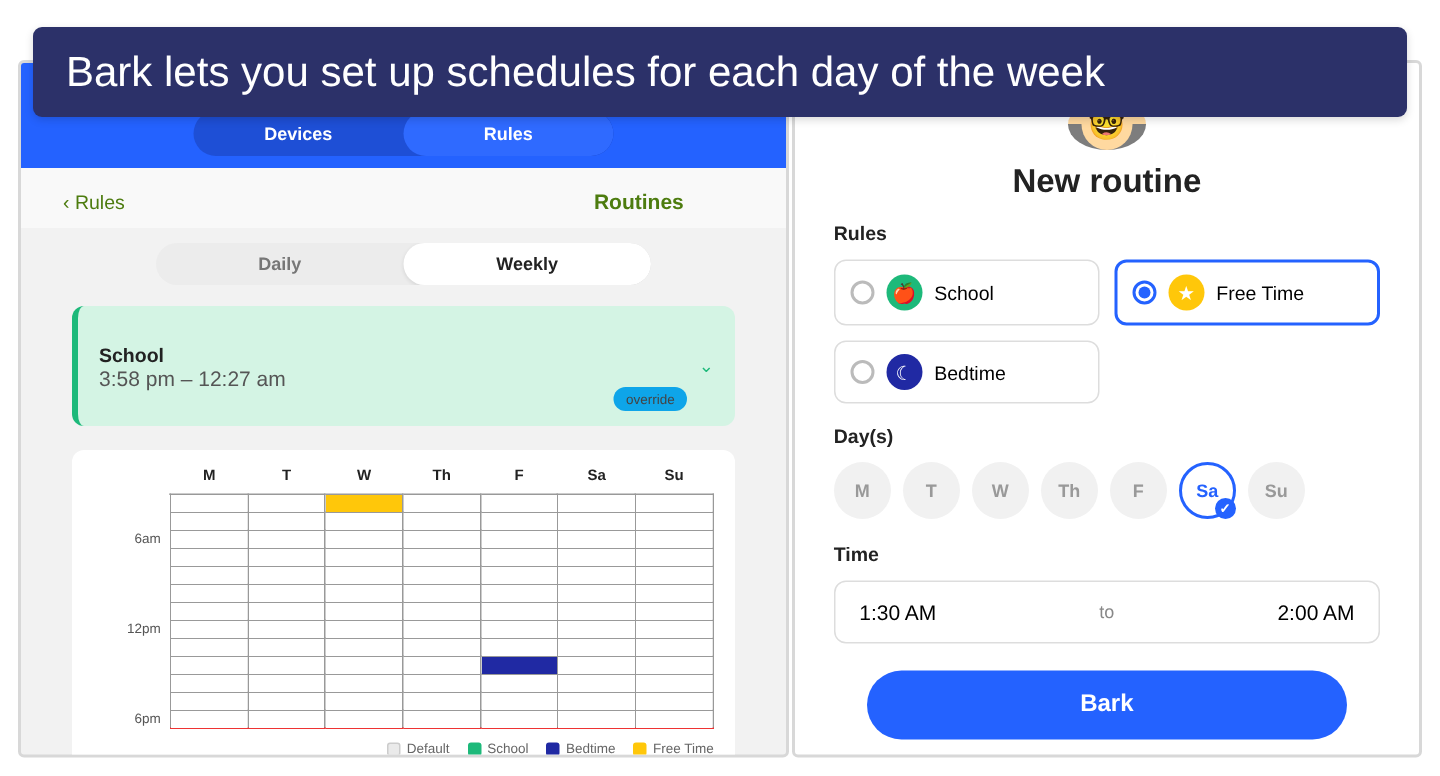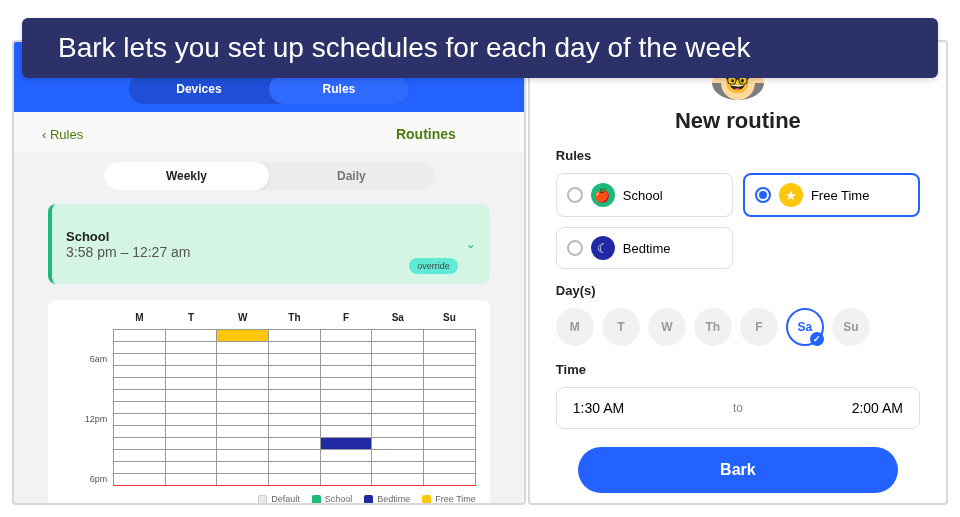--- a/index.html
+++ b/index.html
@@ -14,21 +14,21 @@
     .caption {
       position: absolute;
       top: 18px;
       left: 22px;
       right: 22px;
       background: #2c3169;
       color: #fff;
       font-size: 28px;
       font-weight: 500;
       border-radius: 6px;
-      padding: 14px 36px;
+      padding: 14px 22px;
       z-index: 100;
       box-shadow: 0 2px 6px rgba(0,0,0,0.15);
     }
     .container {
       position: absolute;
       top: 40px;
       left: 12px;
       right: 12px;
       bottom: 12px;
       display: flex;
@@ -117,21 +117,21 @@
       border-radius: 8px;
       padding: 10px 14px;
       display: flex;
       align-items: center;
       border-left: 4px solid #1db97a;
     }
     .routine-card .info { flex: 1; }
     .routine-card .name { font-weight: 700; font-size: 13px; color: #222; }
     .routine-card .time { font-size: 14px; color: #555; }
     .override {
-      background: #5eead4;
+      background: #0ea5e9;
       border-radius: 8px;
       padding: 3px 8px;
       font-size: 9px;
       color: #444;
       margin-right: 8px;
       margin-top: 44px;
     }
     .expand { color: #1db97a; font-size: 12px; cursor:pointer; }
     .calendar {
       background: #fff;
@@ -268,22 +268,22 @@
       </div>
     </div>
 
     <div class="breadcrumb">
       <span class="back">‹ <span>Rules</span></span>
       <span class="title">Routines</span>
       <span style="width:40px"></span>
     </div>
 
     <div class="view-toggle">
+      <div class="seg">Daily</div>
       <div class="seg active">Weekly</div>
-      <div class="seg">Daily</div>
     </div>
 
     <div class="routine-card">
       <div class="info">
         <div class="name">School</div>
         <div class="time">3:58 pm – 12:27 am</div>
       </div>
       <span class="override">override</span>
       <span class="expand">⌄</span>
     </div>

